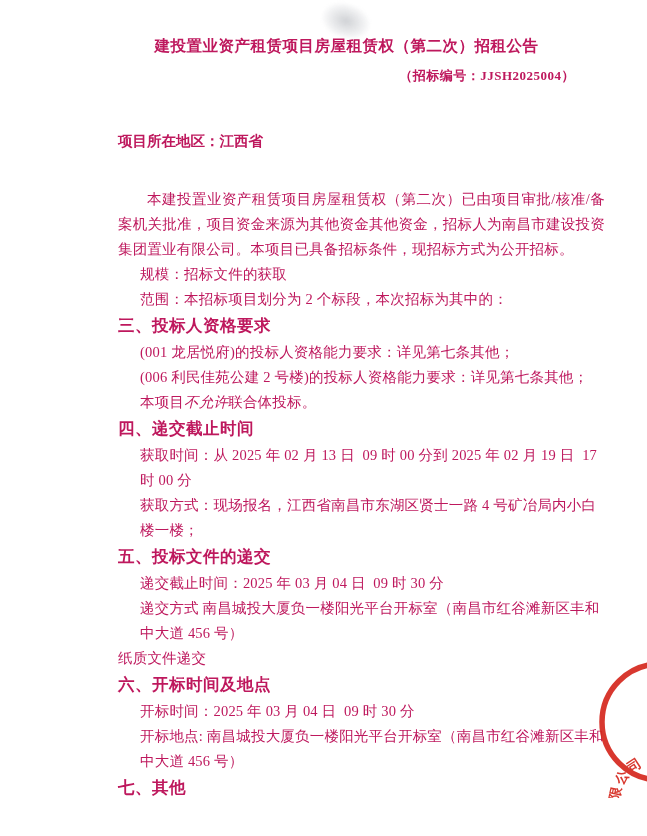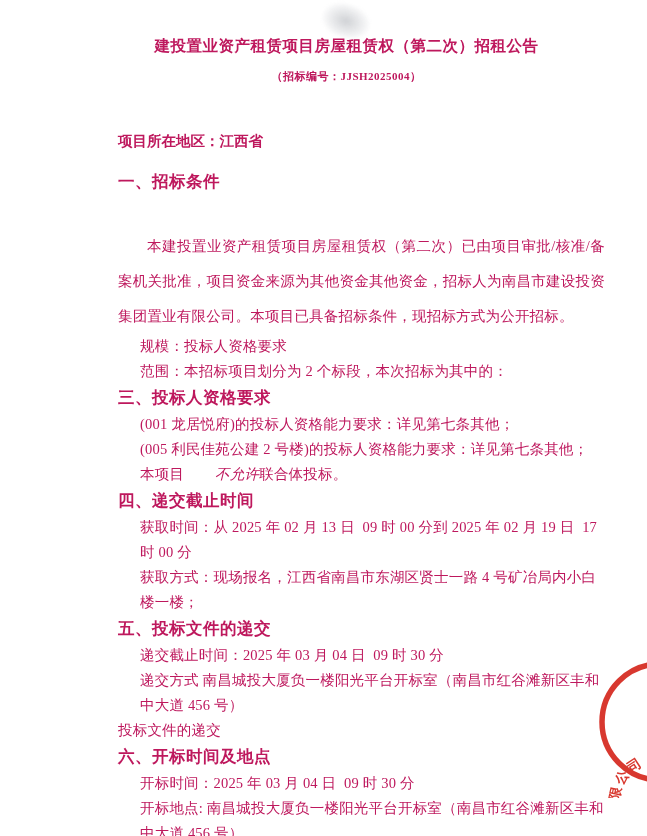--- a/index.html
+++ b/index.html
@@ -28,56 +28,56 @@
   }
   .doc-title {
     font-size: 15.5px;
     font-weight: 700;
     text-align: center;
     line-height: 24px;
     letter-spacing: 0.5px;
     margin-right: 30px;
   }
   .doc-subtitle {
-    font-size: 11px;
+    font-size: 13px;
     font-weight: 700;
-    text-align: center;
+    text-align: right;
     line-height: 24px;
     margin: 6px 30px 40px 0;
     letter-spacing: 0.5px;
   }
   .region-line {
     font-size: 14.5px;
     font-weight: 700;
     line-height: 26px;
-    margin-bottom: 14px;
+    margin-bottom: 2px;
   }
   .heading {
     font-size: 16.5px;
     font-weight: 700;
     line-height: 28px;
     letter-spacing: 0.5px;
   }
   .para {
     font-size: 14.5px;
-    line-height: 35px;
+    line-height: 25px;
     text-align: justify;
     text-indent: 2em;
     letter-spacing: 0.2px;
     margin-top: 33px;
   }
   .line {
     font-size: 14.5px;
     line-height: 25px;
     padding-left: 22px;
     white-space: pre-wrap;
     letter-spacing: 0.2px;
   }
   .line.flush { padding-left: 0; }
-  .em-italic { font-style: italic; margin-left: 31px; }
+  .em-italic { font-style: italic; }
   .seal {
     position: absolute;
     left: 588px;
     top: 648px;
     width: 59px;
     height: 150px;
     pointer-events: none;
     opacity: 0.92;
   }
   .seal text {
@@ -92,47 +92,46 @@
 <div class="page">
 
   <div class="scan-smudge"></div>
 
   <div class="doc-title">建投置业资产租赁项目房屋租赁权（第二次）招租公告</div>
   <div class="doc-subtitle">（招标编号：JJSH2025004）</div>
 
   <div class="region-line">项目所在地区：江西省</div>
 
   <div class="section">
-    <div class="heading">一、招标条件</div>
     <p class="para">本建投置业资产租赁项目房屋租赁权（第二次）已由项目审批/核准/备案机关批准，项目资金来源为其他资金其他资金，招标人为南昌市建设投资集团置业有限公司。本项目已具备招标条件，现招标方式为公开招标。</p>
   </div>
 
   <div class="section">
-    <div class="line">规模：投标人资格要求</div>
+    <div class="line">规模：招标文件的获取</div>
     <div class="line">范围：本招标项目划分为 2 个标段，本次招标为其中的：</div>
   </div>
 
   <div class="section">
     <div class="heading">三、投标人资格要求</div>
     <div class="line">(001 龙居悦府)的投标人资格能力要求：详见第七条其他；</div>
-    <div class="line">(005 利民佳苑公建 2 号楼)的投标人资格能力要求：详见第七条其他；</div>
+    <div class="line">(006 利民佳苑公建 2 号楼)的投标人资格能力要求：详见第七条其他；</div>
     <div class="line"><span>本项目</span><span class="em-italic">不允许</span><span>联合体投标。</span></div>
   </div>
 
   <div class="section">
     <div class="heading">四、递交截止时间</div>
     <div class="line">获取时间：从 2025 年 02 月 13 日  09 时 00 分到 2025 年 02 月 19 日  17 时 00 分</div>
     <div class="line">获取方式：现场报名，江西省南昌市东湖区贤士一路 4 号矿冶局内小白楼一楼；</div>
   </div>
 
   <div class="section">
     <div class="heading">五、投标文件的递交</div>
     <div class="line">递交截止时间：2025 年 03 月 04 日  09 时 30 分</div>
     <div class="line">递交方式 南昌城投大厦负一楼阳光平台开标室（南昌市红谷滩新区丰和中大道 456 号）</div>
-    <div class="line flush">投标文件的递交</div>
+    <div class="line flush">纸质文件递交</div>
   </div>
 
   <div class="section">
     <div class="heading">六、开标时间及地点</div>
     <div class="line">开标时间：2025 年 03 月 04 日  09 时 30 分</div>
     <div class="line">开标地点: 南昌城投大厦负一楼阳光平台开标室（南昌市红谷滩新区丰和中大道 456 号）</div>
   </div>
 
   <div class="section">
     <div class="heading">七、其他</div>

